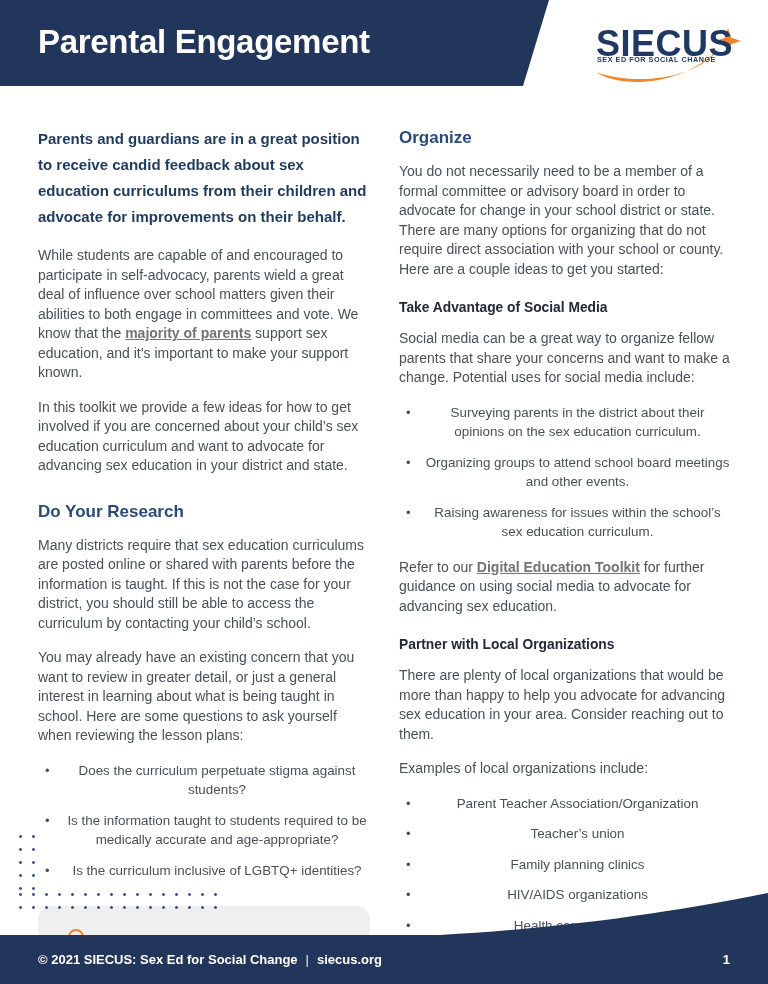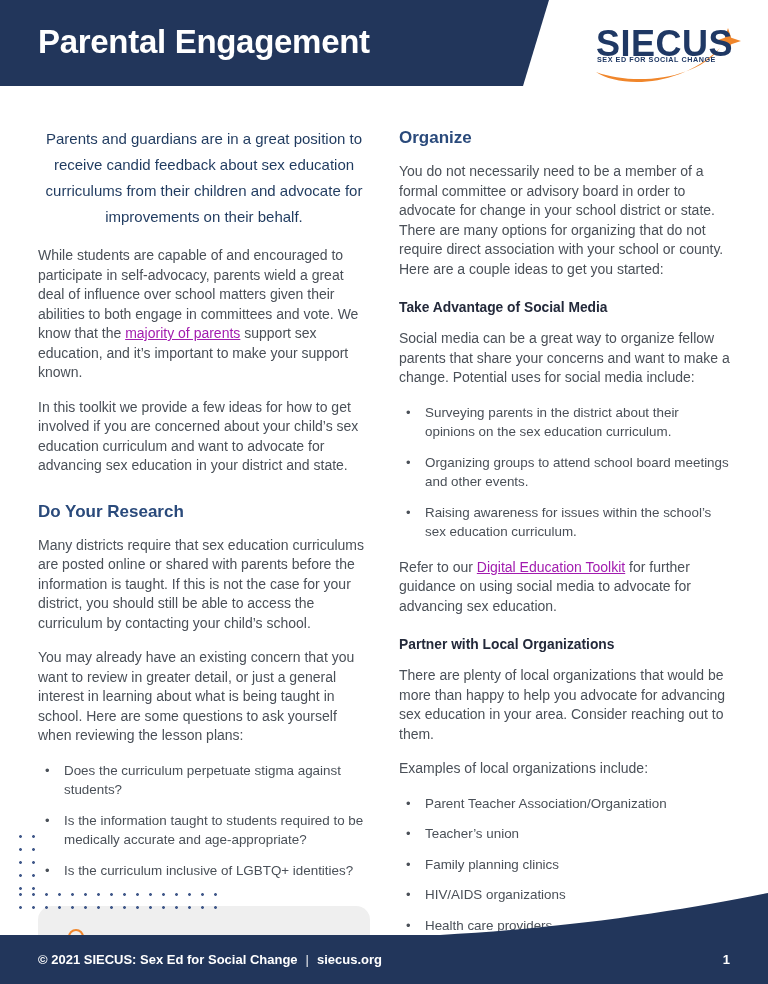--- a/index.html
+++ b/index.html
@@ -26,40 +26,40 @@
   .logo-tagline{
     color:#1F3864;font-size:7.2px;font-weight:800;letter-spacing:0.55px;
     position:absolute;top:33px;left:5px;white-space:nowrap;
   }
   .logo-swoosh{position:absolute;top:0;left:0;width:150px;height:66px;}
   
   .content{position:absolute;top:126px;left:38px;width:692px;display:flex;gap:29px;}
   .col-left{width:332px;flex:0 0 332px;}
   .col-right{width:331px;flex:0 0 331px;}
   .lead{
-    color:#1F3A5F;font-size:15px;font-weight:400;line-height:26px;margin:0 0 16px 0;text-align:center;
+    color:#1F3A5F;font-size:15px;font-weight:700;line-height:26px;margin:0 0 16px 0;
   }
   p.body{
     color:#4A5058;font-size:14px;line-height:19.5px;margin:0 0 15px 0;
   }
   h2.section{
     color:#2A4A7B;font-size:17px;font-weight:700;margin:26px 0 14px 0;line-height:1.2;
   }
   h3.subsection{
     color:#23293a;font-size:13.8px;font-weight:700;margin:20px 0 12px 0;line-height:1.3;
   }
-  ul.bullets{list-style:none;margin:0 0 16px 0;padding:0;}
+  ul.bullets{list-style:none;margin:0 0 16px 0;padding:0;text-align:center;}
   ul.bullets li{
     color:#4A5058;font-size:13.4px;line-height:19.5px;
     padding-left:26px;position:relative;margin-bottom:11px;
   }
   ul.bullets li::before{
     content:"\2022";position:absolute;left:7px;top:0;color:#4A5058;font-size:13px;
   }
-  a.doc-link{color:#a21caf;text-decoration:underline;cursor:pointer;}
+  a.doc-link{color:#737373;text-decoration:underline;cursor:pointer;font-weight:bold;}
   
   .tip-box{
     margin-top:26px;background:#EFEFEF;border-radius:14px;
     padding:22px 28px 24px 28px;width:332px;box-sizing:border-box;
   }
   .tip-head{display:flex;align-items:flex-end;gap:9px;margin-bottom:14px;}
   .tip-label{color:#F0862B;font-size:15px;font-weight:800;letter-spacing:0.5px;}
   .tip-text{color:#4A5058;font-size:13.4px;line-height:19.5px;}
   
   .dots{

